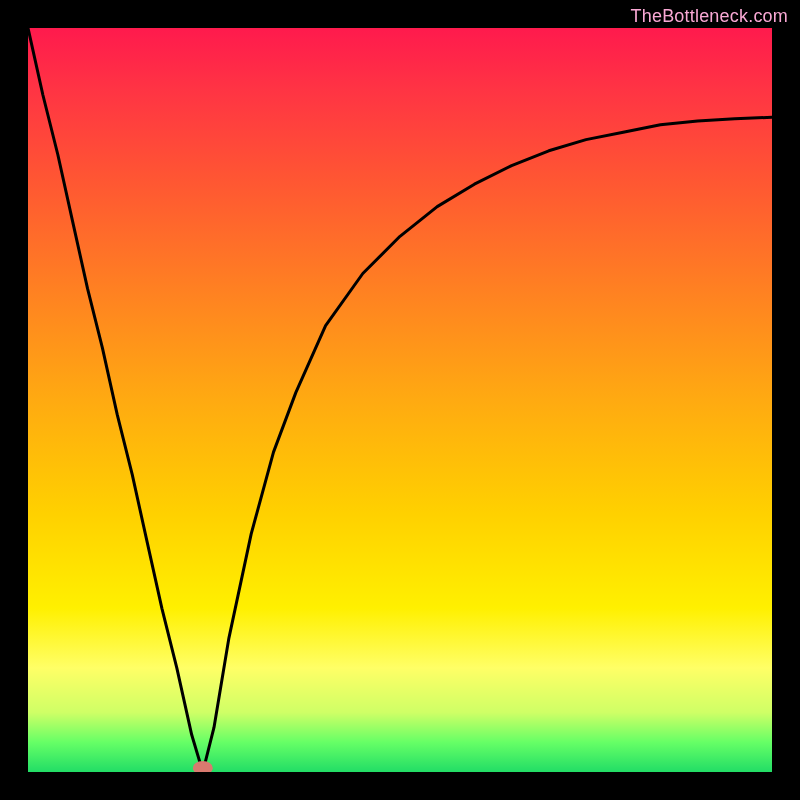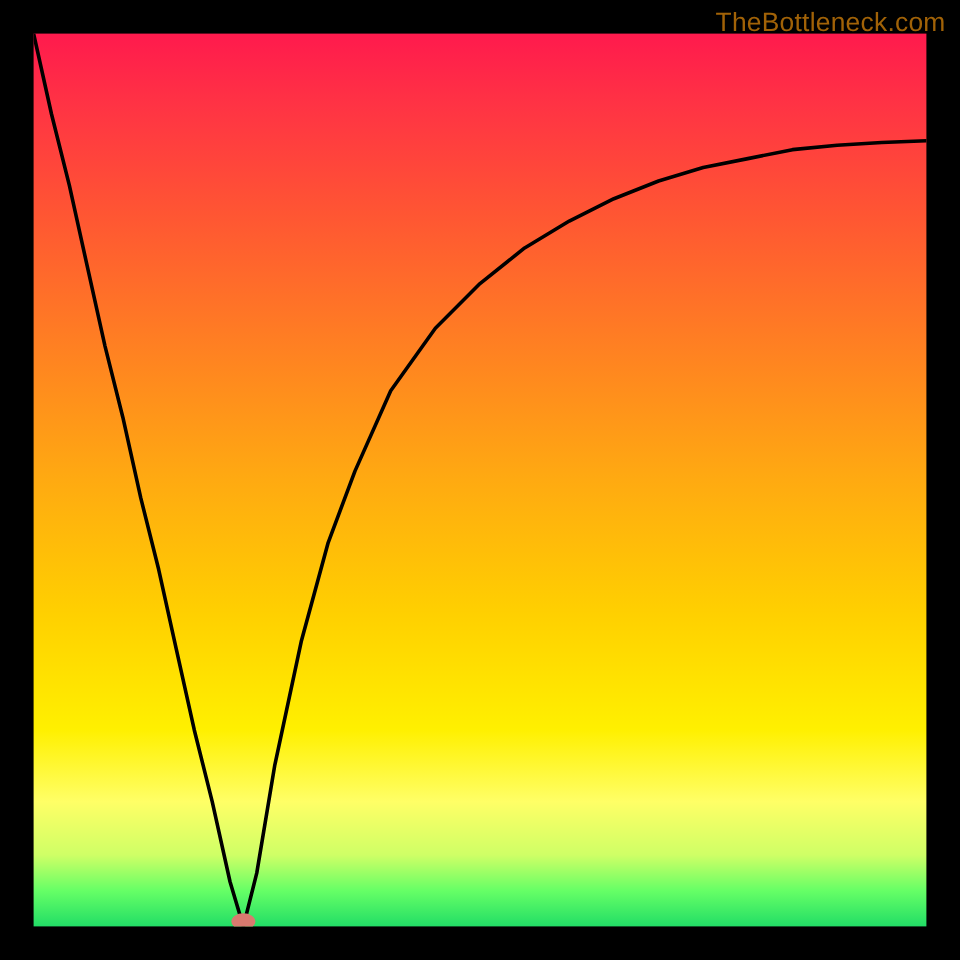--- a/index.html
+++ b/index.html
@@ -22,23 +22,23 @@
       #ffff66 86%,
       #cfff66 92%,
       #66ff66 96%,
       #22dd66 100%);
   }
   .watermark {
     position: absolute;
     top: 6px;
     right: 12px;
     font-family: Arial, Helvetica, sans-serif;
-    font-size: 22px;
+    font-size: 18px;
     font-weight: 500;
-    color: #a16207;
+    color: #f9a8d4;
     letter-spacing: 0.2px;
   }
   svg.overlay {
     position: absolute;
     left: 28px;
     top: 28px;
     width: 744px;
     height: 744px;
     pointer-events: none;
   }

